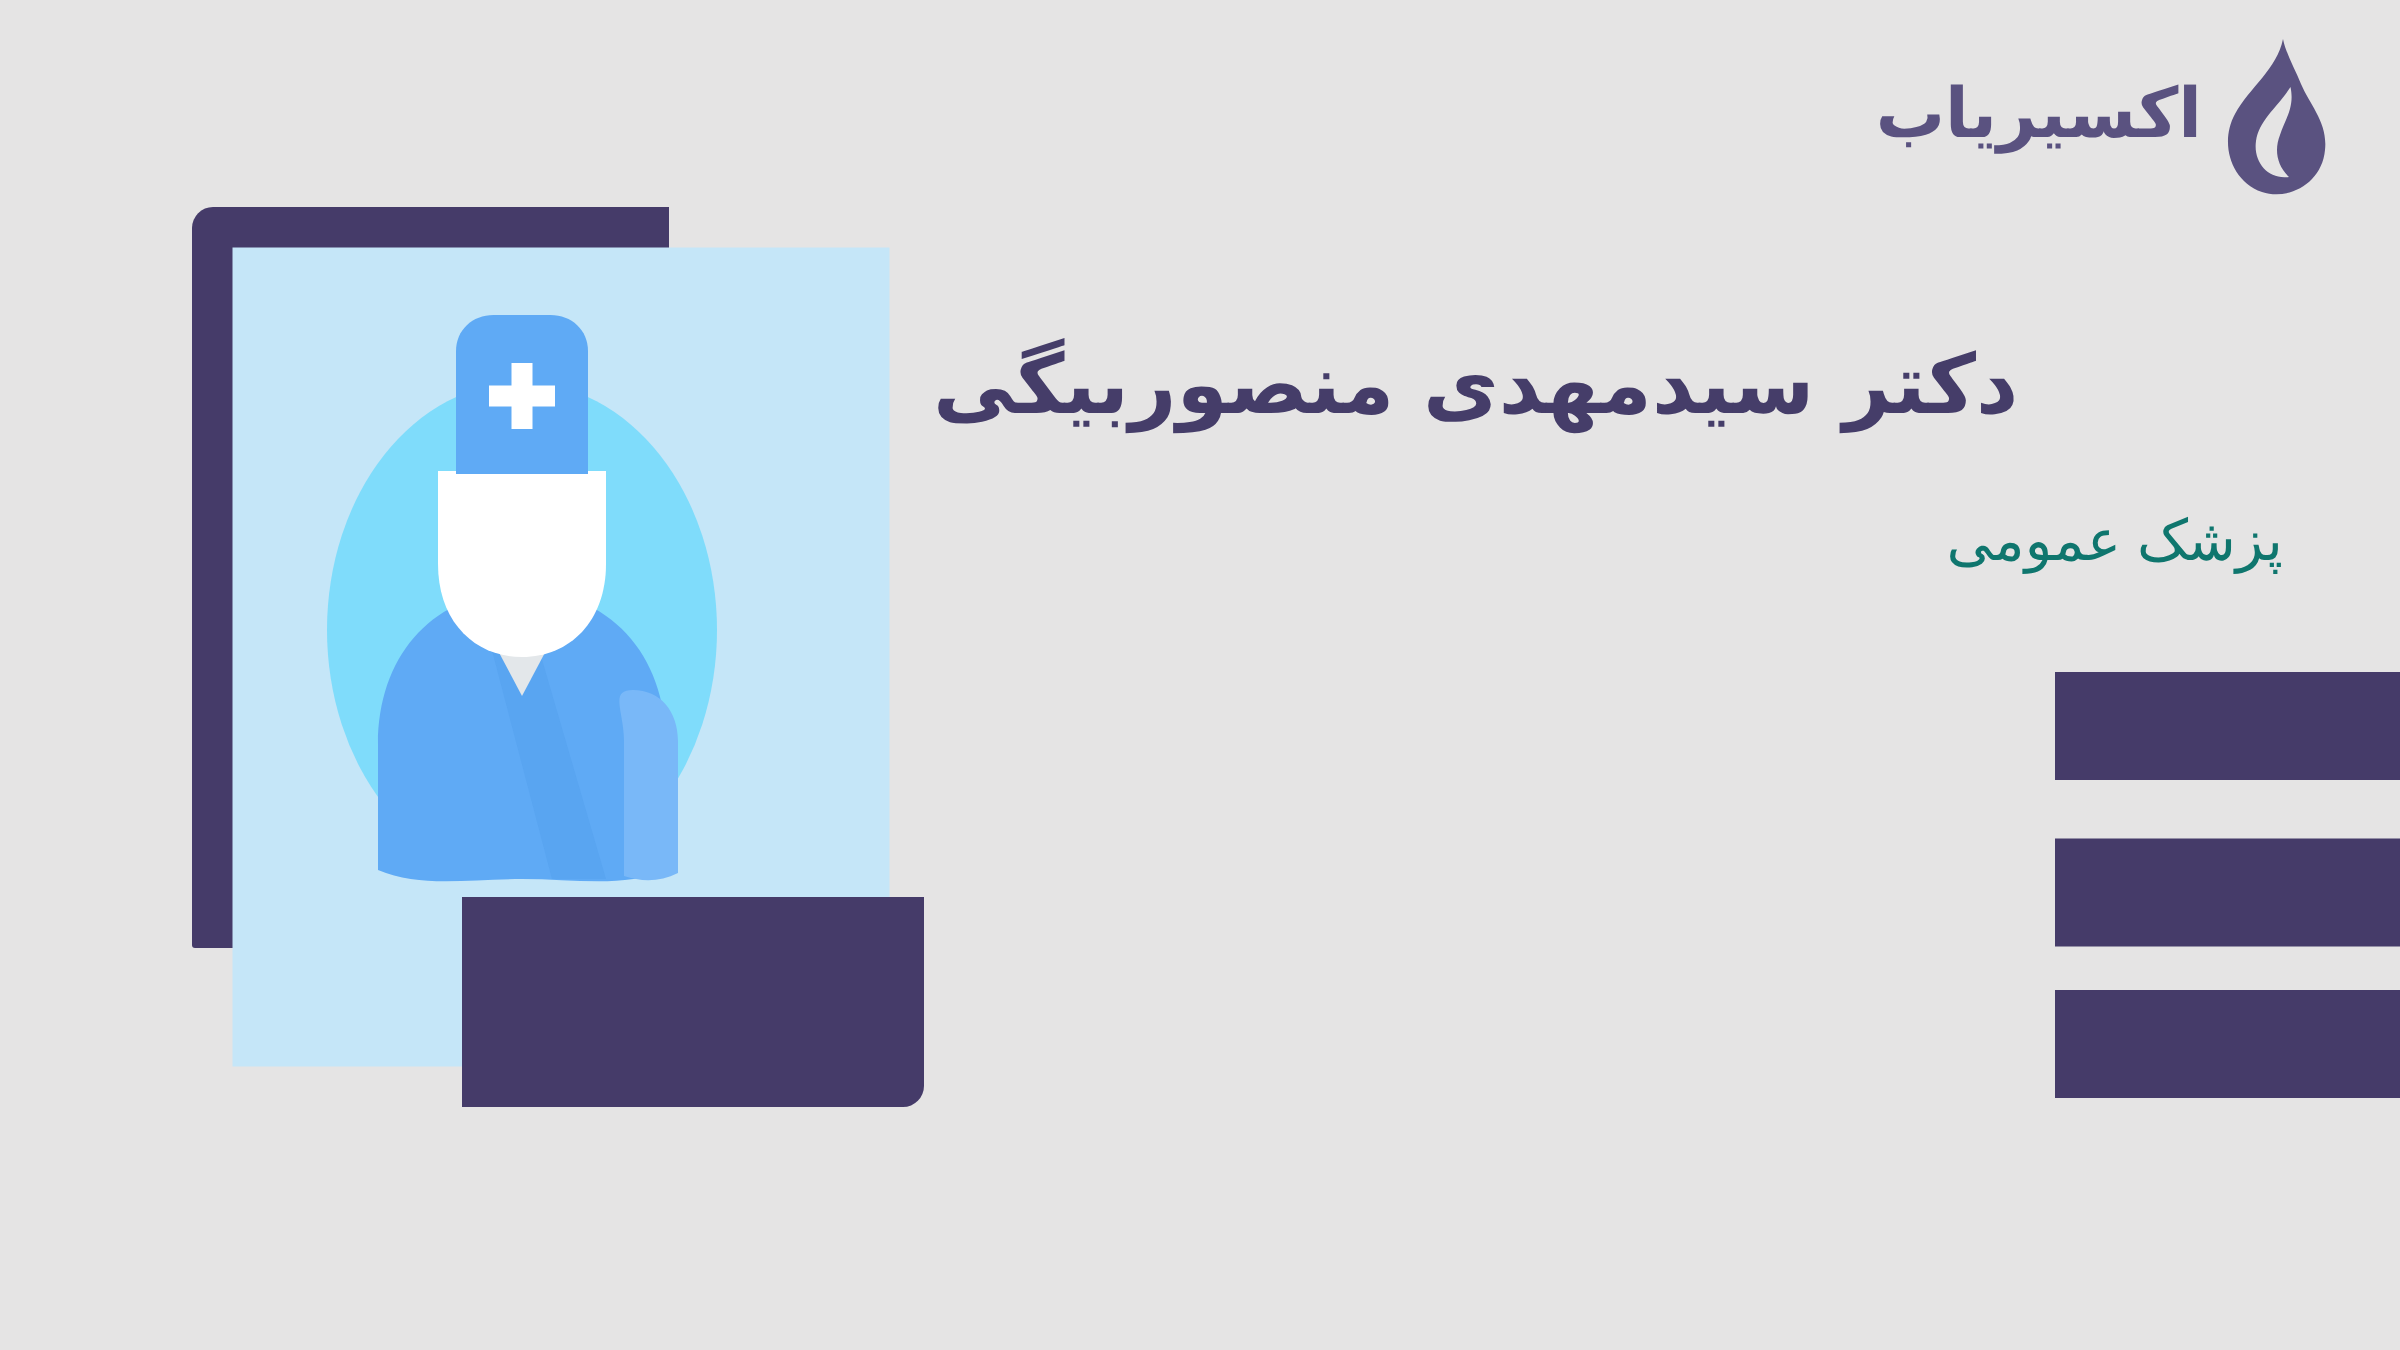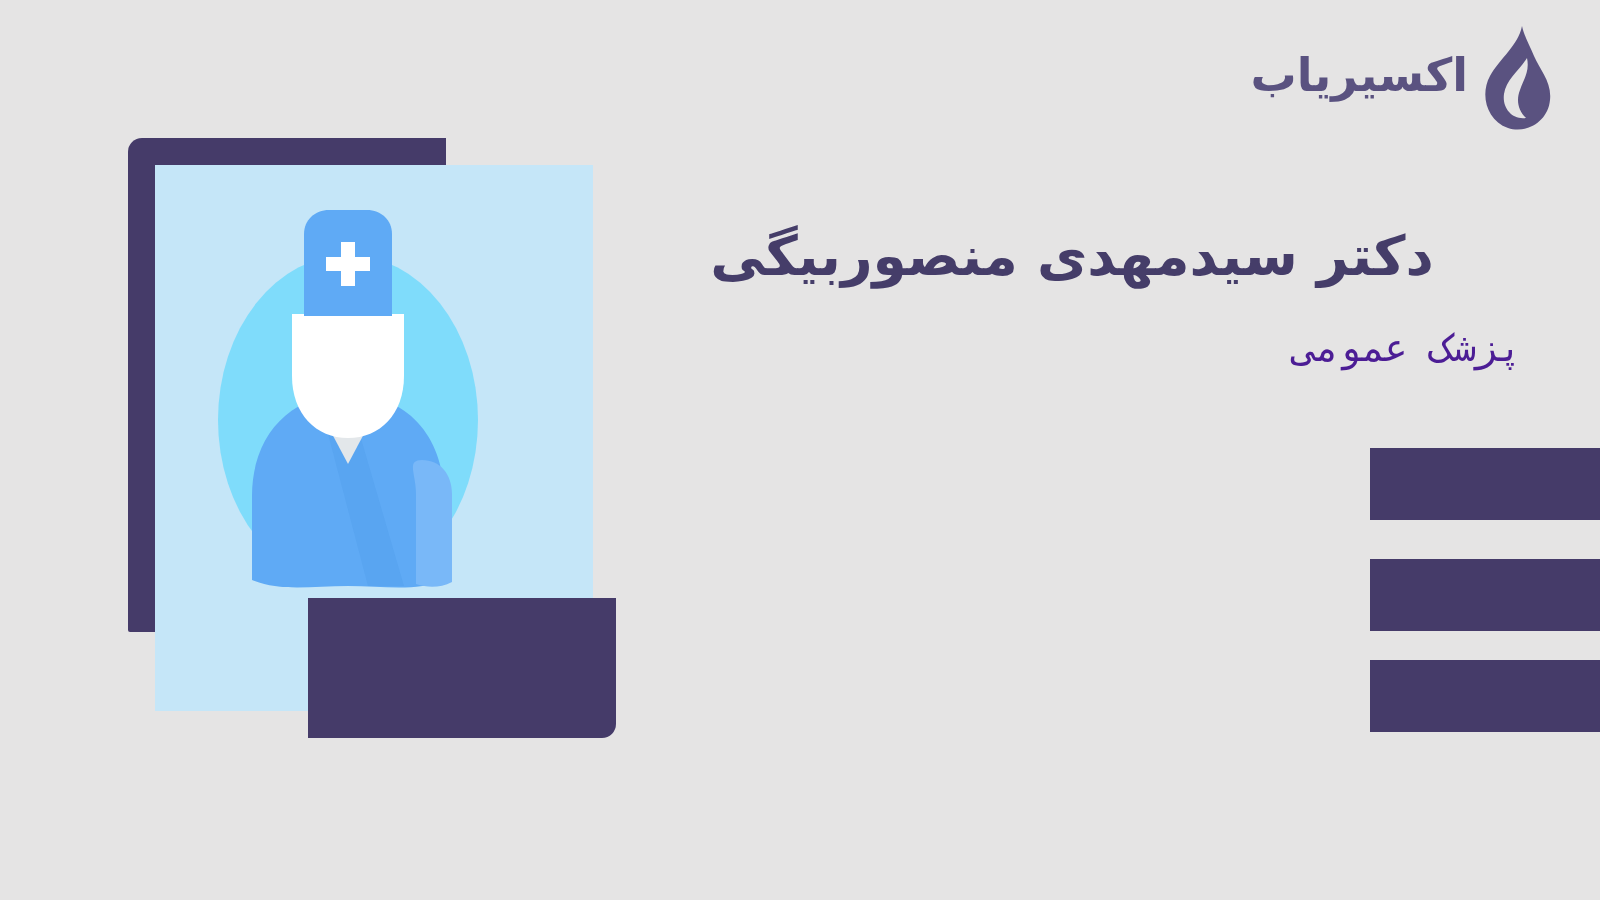--- a/index.html
+++ b/index.html
@@ -87,39 +87,39 @@
     width: 280px;
     height: 420px;
   }
 
   
   .doctor-name {
     position: absolute;
     right: 78px;
     top: 224px;
     width: 900px;
-    text-align: center;
+    text-align: left;
     font-family: "DejaVu Sans", sans-serif;
     font-size: 55px;
     font-weight: 700;
     color: #453d69;
     line-height: 1.18;
     white-space: nowrap;
     direction: rtl;
   }
   .doctor-specialty {
     position: absolute;
     right: 78px;
-    top: 326px;
+    top: 337px;
     width: 900px;
     text-align: right;
-    font-family: Liberation Mono, monospace;
+    font-family: Liberation Sans, sans-serif;
     font-size: 38px;
     font-weight: 400;
-    color: #4c1d95;
+    color: #0f766e;
     line-height: 1.3;
     direction: rtl;
   }
   .doctor-address {
     position: absolute;
     right: 260px;
     top: 558px;
     width: 700px;
     text-align: right;
     font-family: "DejaVu Sans", sans-serif;

